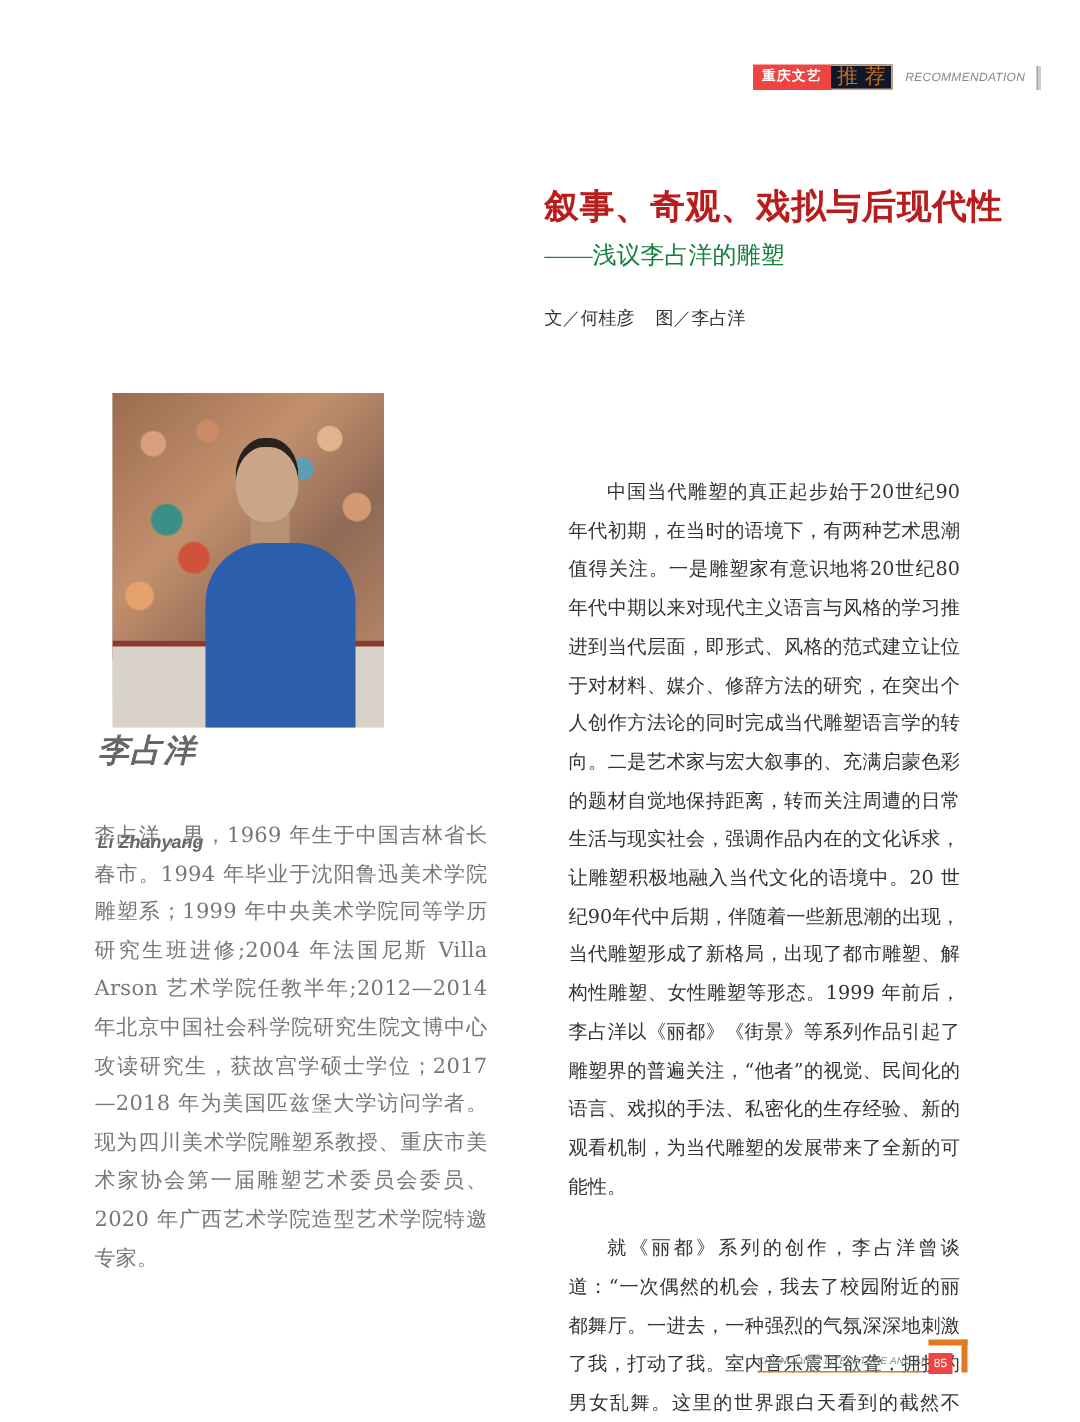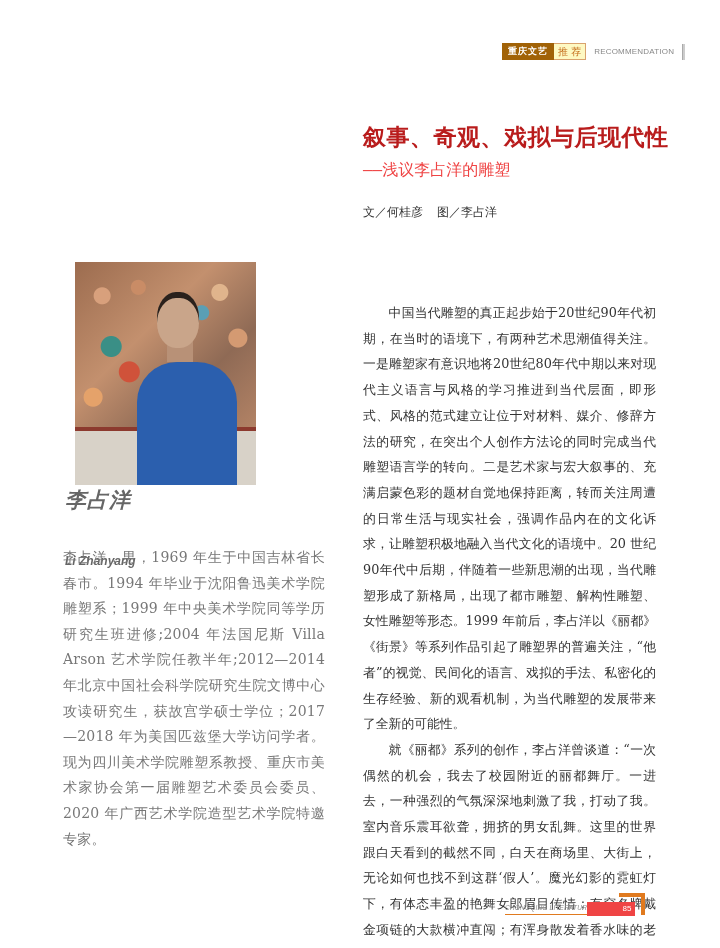--- a/index.html
+++ b/index.html
@@ -4,41 +4,41 @@
   <style>
     html, body { margin: 0; padding: 0; }
     body {
       width: 720px; height: 948px; background: #ffffff; position: relative; overflow: hidden;
       font-family: "DejaVu Serif", "Liberation Serif", serif; color: #333;
     }
     .header-tag {
       position: absolute; top: 43px; left: 502px; display: flex; align-items: center; height: 17px;
     }
     .tag-brand {
-      background: #a16207; color: #fff; font-size: 9px; height: 17px; line-height: 17px;
+      background: #ef4444; color: #fff; font-size: 9px; height: 17px; line-height: 17px;
       padding: 0 6px; font-family: "DejaVu Sans", sans-serif; font-weight: bold; letter-spacing: 1px;
     }
     .tag-recommend {
-      border: 1px solid #d9a36e; border-left: none; color: #c46e1c; font-size: 10px; height: 15px;
-      line-height: 15px; padding: 0 4px; font-family: "DejaVu Sans", sans-serif; background: #fef9c3;
+      border: 1px solid #d9a36e; border-left: none; color: #c46e1c; font-size: 14px; height: 15px;
+      line-height: 15px; padding: 0 4px; font-family: "DejaVu Sans", sans-serif; background: #0f172a;
     }
     .tag-en {
-      color: #888; font-size: 8px; margin-left: 8px;
+      color: #888; font-style: italic; font-size: 8px; margin-left: 8px;
       font-family: "Liberation Sans", sans-serif; letter-spacing: 0.2px;
     }
     .tag-bar {
       width: 2px; height: 16px; background: #ccc; margin-left: 8px; border-left: 1px solid #aaa;
     }
     .title {
       position: absolute; top: 122px; left: 363px; font-size: 23px; font-weight: bold; color: #b91c1c;
       font-family: "DejaVu Sans", sans-serif; letter-spacing: 0.5px; white-space: nowrap;
     }
     .subtitle {
-      position: absolute; top: 160px; left: 363px; font-size: 16px; color: #ef4444;
-      font-family: Liberation Mono, monospace; white-space: nowrap;
+      position: absolute; top: 160px; left: 363px; font-size: 16px; color: #15803d;
+      font-family: Liberation Serif, serif; white-space: nowrap;
     }
     .byline {
       position: absolute; top: 204px; left: 363px; font-size: 12px; color: #333; white-space: nowrap; text-align: center;
     }
     .byline .gap { display: inline-block; width: 14px; }
     .photo {
       position: absolute; top: 262px; left: 75px; width: 181px; height: 223px; overflow: hidden;
       background: linear-gradient(180deg, #8a6a55 0%, #b3876a 30%, #a07058 55%, #7f5f4a 78%, #c8c0b5 80%, #dcd6cc 100%);
     }
     .photo .crowd {
@@ -78,38 +78,38 @@
       color: #666; font-family: "Liberation Sans", sans-serif; margin-top: 40px;
     }
     .bio {
       position: absolute; top: 545px; left: 63px; width: 262px; font-size: 14px; line-height: 25.6px;
       color: #777; text-align: justify; letter-spacing: 0.2px;
     }
     .body-text {
       position: absolute; top: 300px; left: 363px; width: 293px; font-size: 12.8px; line-height: 25.7px;
       color: #333; text-align: justify;
     }
-    .body-text p { margin: 0; text-indent: 2em; }
+    .body-text p { margin: 16px; text-indent: 2em; }
     .footer {
       position: absolute; top: 893px; left: 505px; width: 140px; height: 25px;
     }
     .footer-text {
       position: absolute; left: 0; top: 11px; font-size: 6.5px; font-style: italic; color: #888;
       font-family: "Liberation Sans", sans-serif; letter-spacing: 0.2px; white-space: nowrap;
     }
     .footer-line {
       position: absolute; left: 0; right: 30px; top: 21px; height: 1px; background: #e07a1f;
     }
     .footer-frame {
       position: absolute; right: 0; top: 0; width: 26px; height: 22px;
       border-top: 4px solid #e07a1f; border-right: 4px solid #e07a1f; box-sizing: border-box;
     }
     .page-num {
       position: absolute; right: 10px; top: 9px; width: 16px; height: 14px; background: #ef4444;
-      color: #fff; font-size: 8px; line-height: 14px; text-align: center; font-family: "Liberation Sans", sans-serif; padding-left: 32px;
+      color: #fff; font-size: 8px; line-height: 14px; text-align: center; font-family: "Liberation Sans", sans-serif;
     }
   </style>
 </head>
 <body>
 
 <div class="header-tag">
   <span class="tag-brand">重庆文艺</span>
   <span class="tag-recommend">推 荐</span>
   <span class="tag-en">RECOMMENDATION</span>
   <span class="tag-bar"></span>

